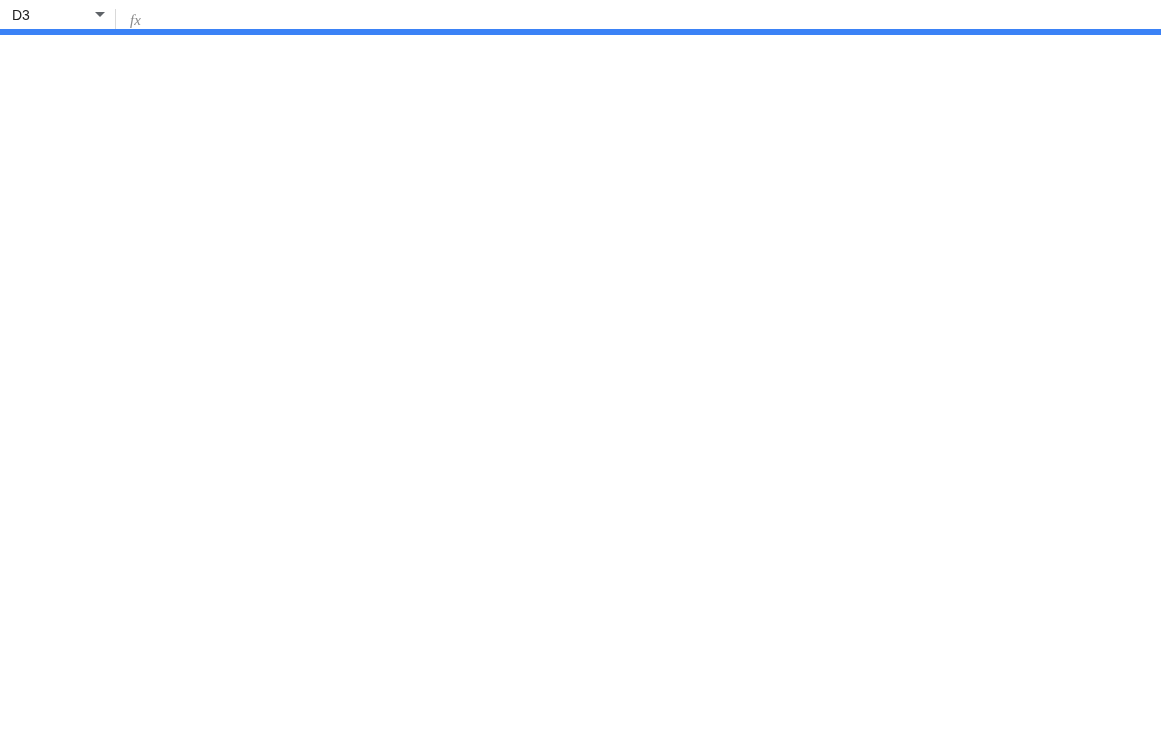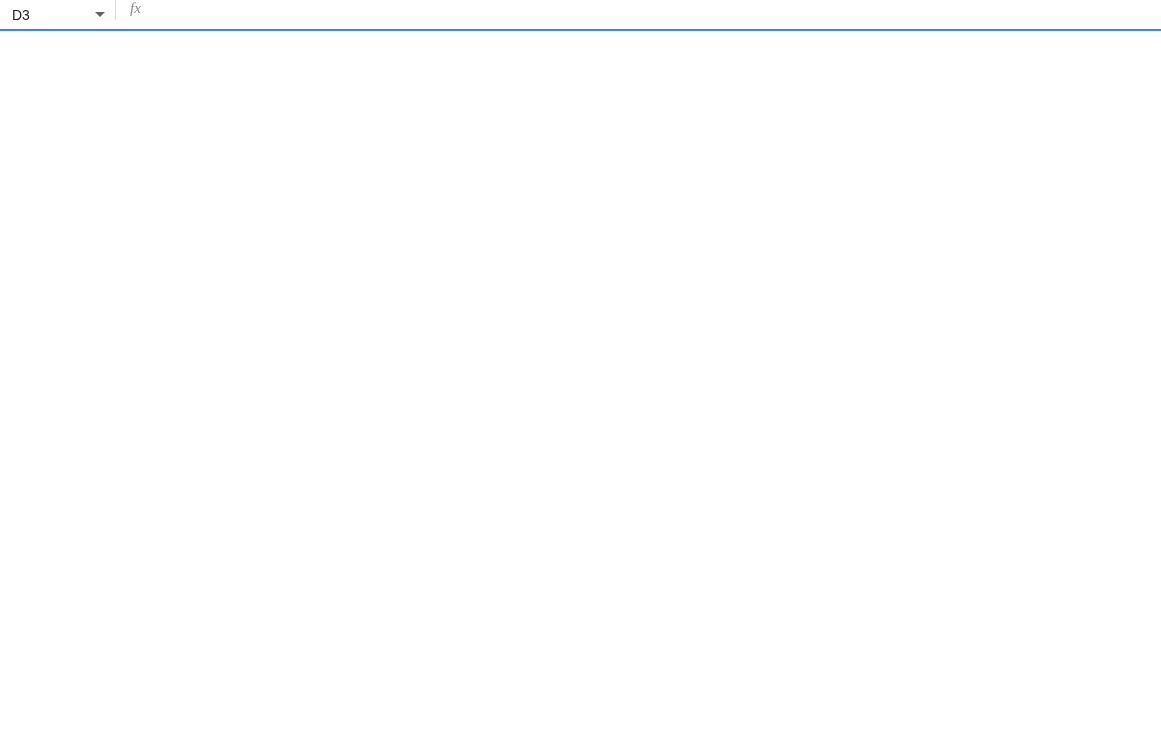--- a/index.html
+++ b/index.html
@@ -9,23 +9,23 @@
     font-size: 14px;
     color: #222;
     background: #fff;
     overflow: hidden;
     user-select: none;
   }
 
   
   .formula-bar {
     display: flex;
-    align-items: flex-start;
+    align-items: flex-end;
     height: 29px;
-    border-bottom: 2px solid #3b82f6;
+    border-bottom: 6px solid #3b82f6;
     background: #fff;
   }
   .name-box {
     width: 95px;
     padding: 0 8px 0 12px;
     height: 100%;
     display: flex;
     align-items: center;
     font-size: 14px;
     color: #222;

